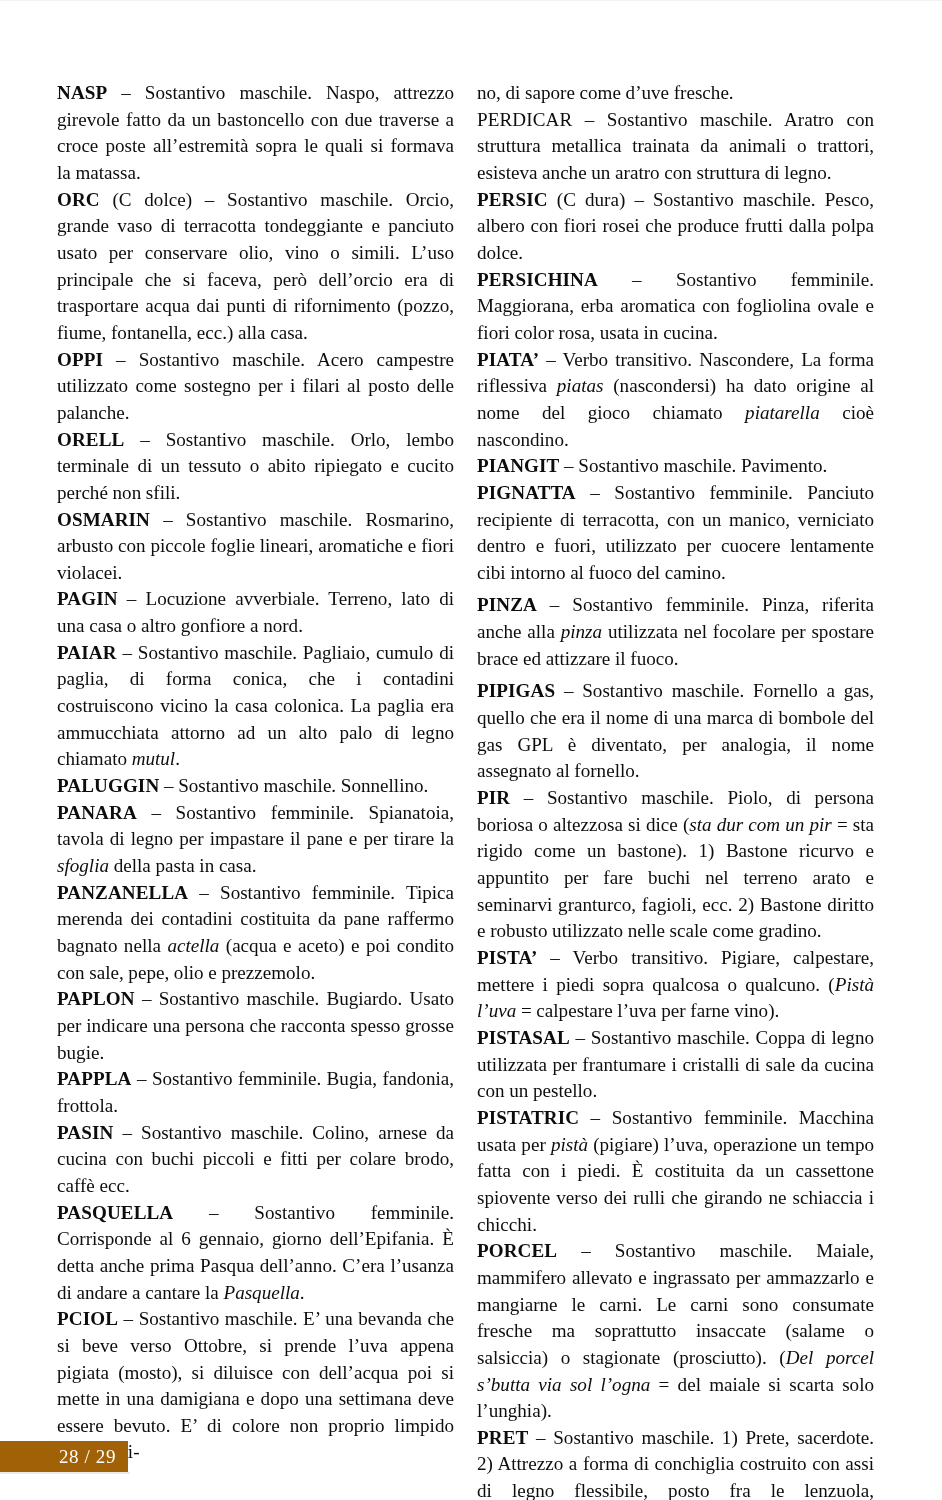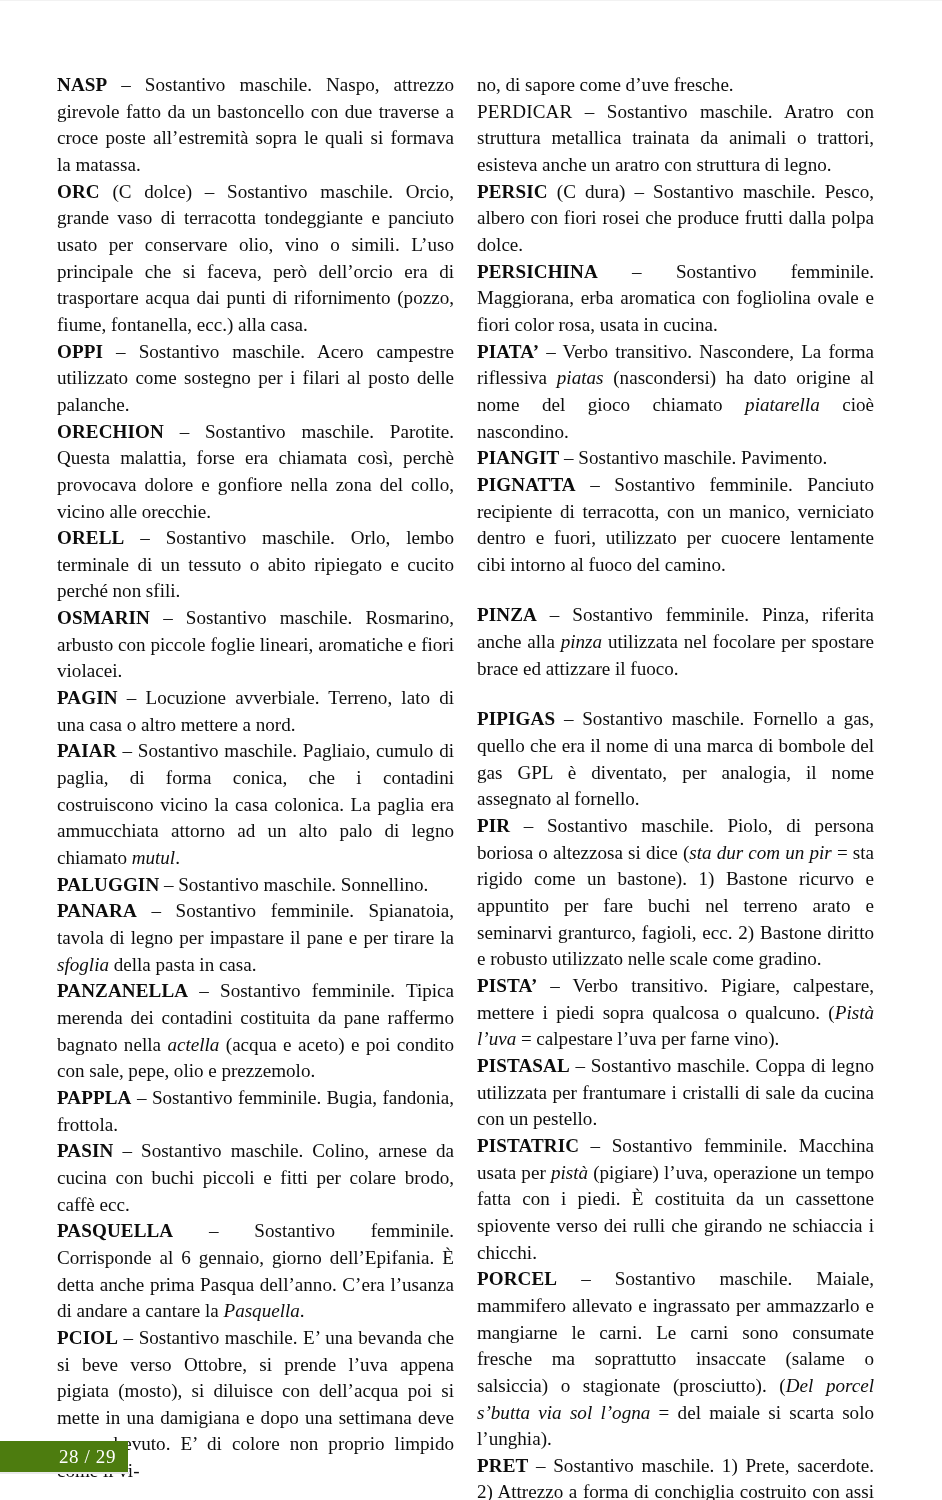--- a/index.html
+++ b/index.html
@@ -22,21 +22,21 @@
   }
   .page-edge-top {
     position: absolute;
     top: 0; left: 0;
     width: 942px;
     height: 1px;
     background: #f2f2f2;
   }
   .columns {
     position: absolute;
-    top: 72px;
+    top: 80px;
     left: 57px;
     width: 818px;
     height: 1310px;
     display: flex;
     gap: 23px;
   }
   .col {
     width: 397px;
     box-sizing: border-box;
   }
@@ -44,21 +44,21 @@
     margin: 0;
     font-size: 19.1px;
     line-height: 26.65px;
     text-align: justify;
     text-justify: inter-word;
     hyphens: manual;
     -webkit-hyphens: manual;
     word-spacing: -0.1px;
   }
   .entry.gap-before {
-    margin-top: 24px;
+    margin-top: 6px;
   }
   .entry:last-child { margin-bottom: 0; }
   .hw {
     font-weight: bold;
     letter-spacing: 0.1px;
   }
   .hw-plain {
     font-weight: normal;
     margin-top: 44px;
   }
@@ -67,21 +67,21 @@
   }
   .b {
     font-weight: bold;
   }
   .footer-bar {
     position: absolute;
     left: 0;
     top: 1441px;
     width: 128px;
     height: 31px;
-    background: #4d7c0f;
+    background: #a16207;
     display: flex;
     align-items: center;
     justify-content: flex-end;
     box-sizing: border-box;
     padding-right: 12px;
   }
   .footer-bar .pn {
     color: #ffffff;
     font-size: 19px;
     font-family: "Liberation Serif", "DejaVu Serif", serif;
@@ -101,28 +101,28 @@
 
 <div class="page">
 
   <div class="page-edge-top"></div>
 
   <div class="columns">
     <div class="col" id="col-left">
         <p class="entry"><span class="hw">NASP</span><span> – Sostantivo maschile. Naspo, attrezzo girevole fatto da un bastoncello con due traverse a croce poste all’estremità sopra le quali si formava la matassa.</span></p>
         <p class="entry"><span class="hw">ORC</span><span> (C dolce) – Sostantivo maschile. Orcio, grande vaso di terracotta tondeggiante e panciuto usato per conservare olio, vino o simili. L’uso principale che si faceva, però dell’orcio era di trasportare acqua dai punti di rifornimento (pozzo, fiume, fontanella, ecc.) alla casa.</span></p>
         <p class="entry"><span class="hw">OPPI</span><span> – Sostantivo maschile. Acero campestre utilizzato come sostegno per i filari al posto delle palanche.</span></p>
-        <p class="entry"><span class="hw">ORECHION</span><span> – Sostantivo maschile. Parotite. Questa malattia, forse era chiamata così, perchè provocava dolore e gonfiore nella zona del collo, vicino alle orecchie.</span></p>
         <p class="entry"><span class="hw">ORELL</span><span> – Sostantivo maschile. Orlo, lembo terminale di un tessuto o abito ripiegato e cucito perché non sfili.</span></p>
         <p class="entry"><span class="hw">OSMARIN</span><span> – Sostantivo maschile. Rosmarino, arbusto con piccole foglie lineari, aromatiche e fiori violacei.</span></p>
-        <p class="entry"><span class="hw">PAGIN</span><span> – Locuzione avverbiale. Terreno, lato di una casa o altro mettere a nord.</span></p>
+        <p class="entry"><span class="hw">PAGIN</span><span> – Locuzione avverbiale. Terreno, lato di una casa o altro gonfiore a nord.</span></p>
         <p class="entry"><span class="hw">PAIAR</span><span> – Sostantivo maschile. Pagliaio, cumulo di paglia, di forma conica, che i contadini costruiscono vicino la casa colonica. La paglia era ammucchiata attorno ad un alto palo di legno chiamato </span><em>mutul</em><span>.</span></p>
         <p class="entry"><span class="hw">PALUGGIN</span><span> – Sostantivo maschile. Sonnellino.</span></p>
         <p class="entry"><span class="hw">PANARA</span><span> – Sostantivo femminile. Spianatoia, tavola di legno per impastare il pane e per tirare la </span><em>sfoglia</em><span> della pasta in casa.</span></p>
         <p class="entry"><span class="hw">PANZANELLA</span><span> – Sostantivo femminile. Tipica merenda dei contadini costituita da pane raffermo bagnato nella </span><em>actella</em><span> (acqua e aceto) e poi condito con sale, pepe, olio e prezzemolo.</span></p>
+        <p class="entry"><span class="hw">PAPLON</span><span> – Sostantivo maschile. Bugiardo. Usato per indicare una persona che racconta spesso grosse bugie.</span></p>
         <p class="entry"><span class="hw">PAPPLA</span><span> – Sostantivo femminile. Bugia, fandonia, frottola.</span></p>
         <p class="entry"><span class="hw">PASIN</span><span> – Sostantivo maschile. Colino, arnese da cucina con buchi piccoli e fitti per colare brodo, caffè ecc.</span></p>
         <p class="entry"><span class="hw">PASQUELLA</span><span> – Sostantivo femminile. Corrisponde al 6 gennaio, giorno dell’Epifania. È detta anche prima Pasqua dell’anno. C’era l’usanza di andare a cantare la </span><em>Pasquella</em><span>.</span></p>
         <p class="entry"><span class="hw">PCIOL</span><span> – Sostantivo maschile. E’ una bevanda che si beve verso Ottobre, si prende l’uva appena pigiata (mosto), si diluisce con dell’acqua poi si mette in una damigiana e dopo una settimana deve essere bevuto. E’ di colore non proprio limpido come il vi-</span></p>
       </div>
     <div class="col" id="col-right">
         <p class="entry"><span>no, di sapore come d’uve fresche.</span></p>
         <p class="entry"><span class="hw hw-plain">PERDICAR</span><span> – Sostantivo maschile. Aratro con struttura metallica trainata da animali o trattori, esisteva anche un aratro con struttura di legno.</span></p>
         <p class="entry"><span class="hw">PERSIC</span><span> (C dura) – Sostantivo maschile. Pesco, albero con fiori rosei che produce frutti dalla polpa dolce.</span></p>
         <p class="entry"><span class="hw">PERSICHINA</span><span> – Sostantivo femminile. Maggiorana, erba aromatica con fogliolina ovale e fiori color rosa, usata in cucina.</span></p>

